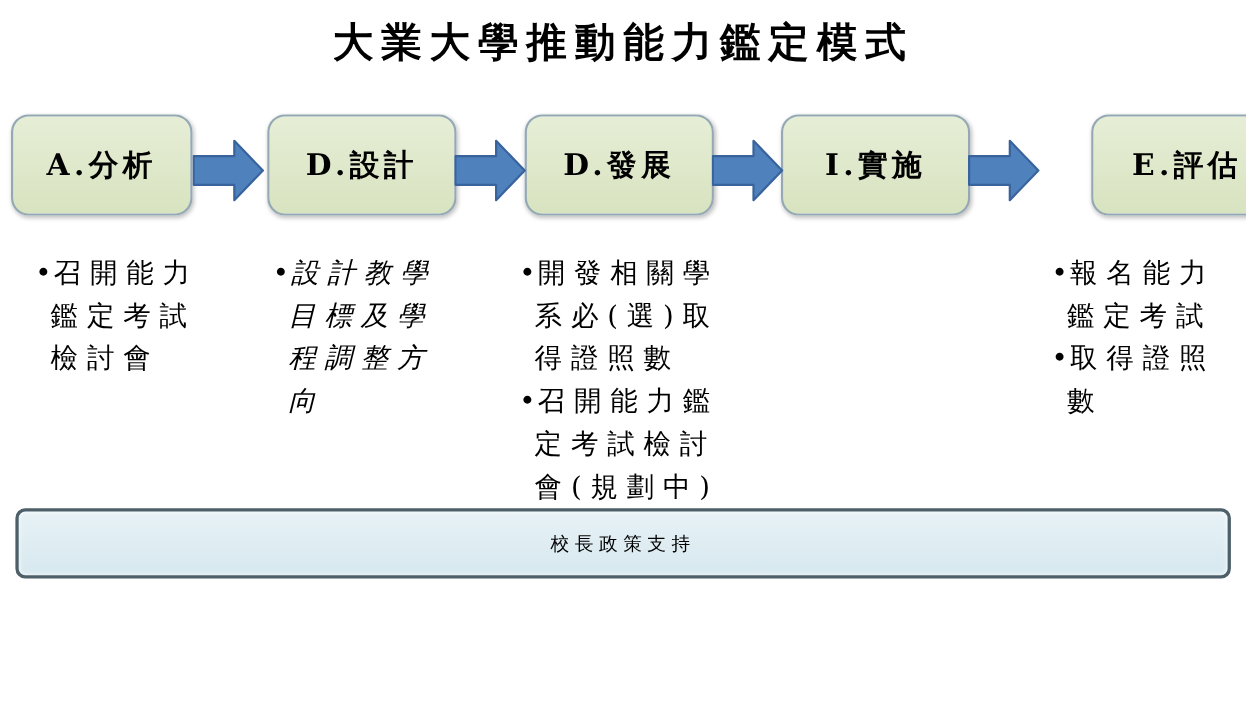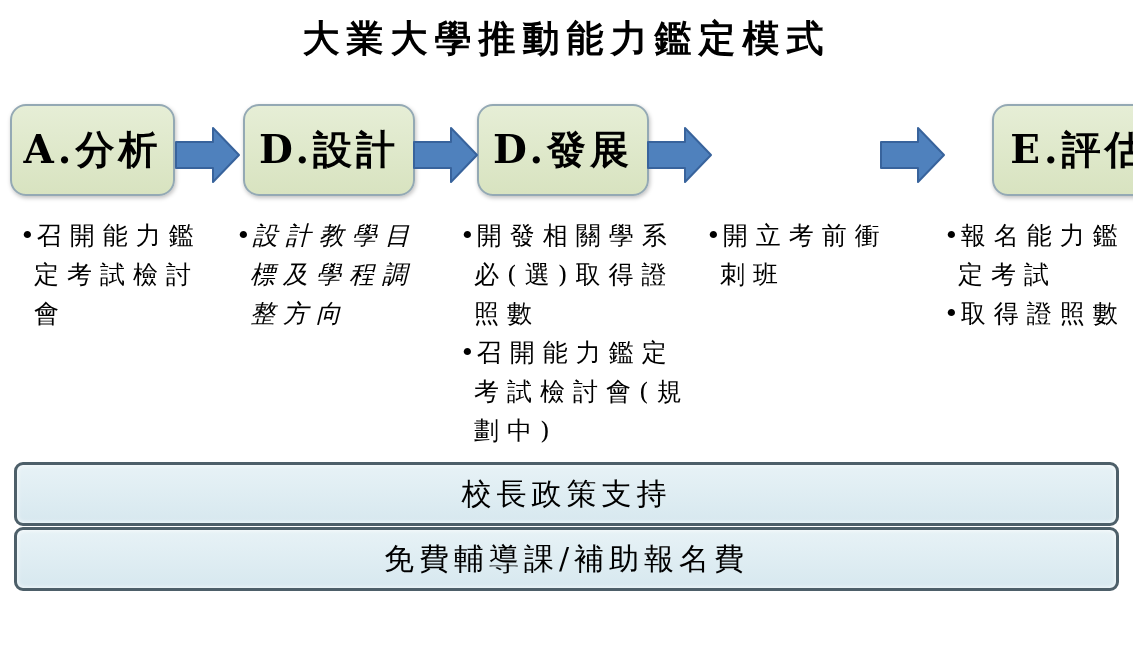--- a/index.html
+++ b/index.html
@@ -10,65 +10,68 @@
   .title{
     position:absolute;top:14px;left:0;width:1133px;
     text-align:center;font-size:37px;font-weight:bold;letter-spacing:7px;
   }
   .stage-box{
     position:absolute;top:104px;height:88px;
     background:linear-gradient(#e6eed6,#d8e3c0);
     border:2px solid #94a9b4;border-radius:16px;
     box-shadow:1px 2px 4px rgba(0,0,0,0.25);
     display:flex;align-items:center;justify-content:center;
-    font-size:39px;font-weight:bold;letter-spacing:4px;
+    font-size:27px;font-weight:bold;letter-spacing:4px;
   }
   .box1{left:10px;width:161px;}
   .box2{left:243px;width:168px;}
   .box3{left:477px;width:168px;text-align:right;}
   .box4{left:710px;width:168px;}
   .box5{left:944px;width:170px;margin-left:48px;}
   .arrow{position:absolute;top:125px;width:66px;height:60px;}
   .arr1{left:175px;} .arr2{left:413px;} .arr3{left:647px;} .arr4{left:880px;}
   .bullets{
     position:absolute;top:216px;font-size:25px;line-height:39px;letter-spacing:8px;
   }
-  .bullets ul{list-style:none;margin:0;padding:0;}
+  .bullets ul{list-style:none;margin:12px;padding:0;}
   .bullets li{padding-left:14px;text-indent:-14px;}
   .bullets li::before{content:"•";letter-spacing:0;margin-right:2px;}
   .bcol1{left:20px;width:192px;}
   .bcol2{left:236px;width:192px;font-style:italic;}
   .bcol3{left:460px;width:232px;}
   .bcol4{left:706px;width:192px;}
   .bcol5{left:944px;width:192px;}
   .bars{position:absolute;left:14px;top:462px;width:1105px;}
   .bar{
     height:58px;margin-bottom:1px;
     background:linear-gradient(#e7f2f6,#d7e8ef);
     border:3px solid #4d5f69;border-radius:9px;
     box-shadow:inset 0 0 5px rgba(255,255,255,0.95);
     display:flex;align-items:center;justify-content:center;
-    font-size:30px;letter-spacing:5px;
+    font-size:17px;letter-spacing:5px;
   }
 </style>
 </head>
 <body>
 
 <div class="canvas">
 
   <div class="title">大業大學推動能力鑑定模式</div>
 
   <div class="stage-box box1">
     <span>A.分析</span>
   </div>
   <div class="stage-box box2">
     <span>D.設計</span>
   </div>
   <div class="stage-box box3">
     <span>D.發展</span>
+  </div>
+  <div class="stage-box box4">
+    <span>I.實施</span>
   </div>
   <div class="stage-box box5">
     <span>E.評估</span>
   </div>
 
   <svg class="arrow arr1" viewBox="0 0 66 60">
     <polygon points="1,17 38,17 38,3 64,30 38,57 38,43 1,43" fill="#4f81bd" stroke="#38639c" stroke-width="2" stroke-linejoin="round"></polygon>
   </svg>
   <svg class="arrow arr2" viewBox="0 0 66 60">
     <polygon points="1,17 38,17 38,3 64,30 38,57 38,43 1,43" fill="#4f81bd" stroke="#38639c" stroke-width="2" stroke-linejoin="round"></polygon>
@@ -89,30 +92,24 @@
     <ul>
       <li>設計教學目標及學程調整方向</li>
     </ul>
   </div>
   <div class="bullets bcol3">
     <ul>
       <li>開發相關學系必(選)取得證照數</li>
       <li>召開能力鑑定考試檢討會(規劃中)</li>
     </ul>
   </div>
-  <div class="bullets bcol4">
-    <ul>
-      <li>開立考前衝刺班</li>
-    </ul>
-  </div>
   <div class="bullets bcol5">
     <ul>
       <li>報名能力鑑定考試</li>
       <li>取得證照數</li>
     </ul>
   </div>
 
   <div class="bars">
     <div class="bar">校長政策支持</div>
-    <div class="bar">免費輔導課/補助報名費</div>
   </div>
 
 </div>
 
 </body></html>

